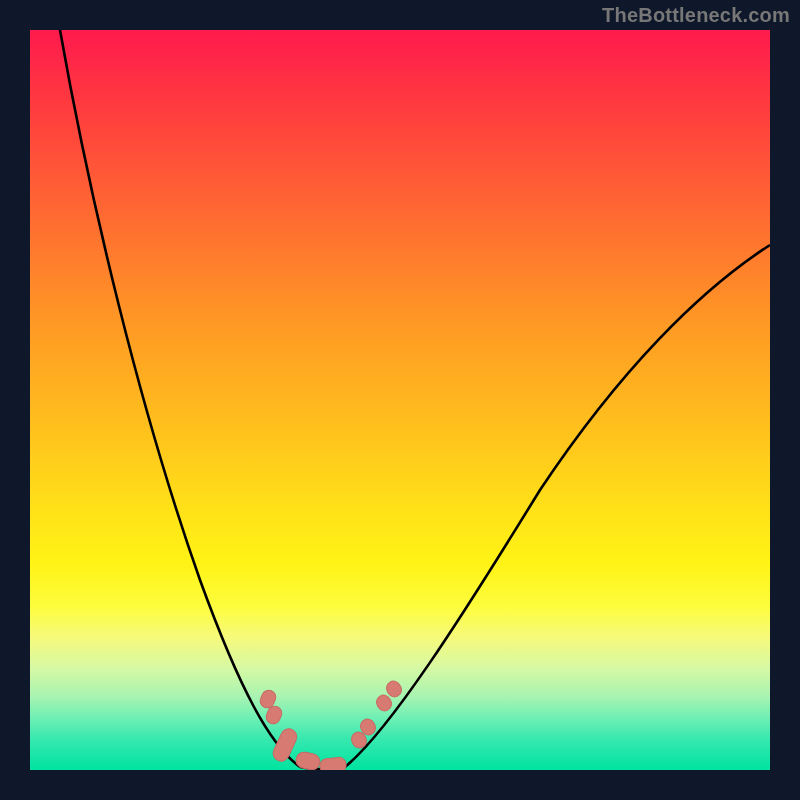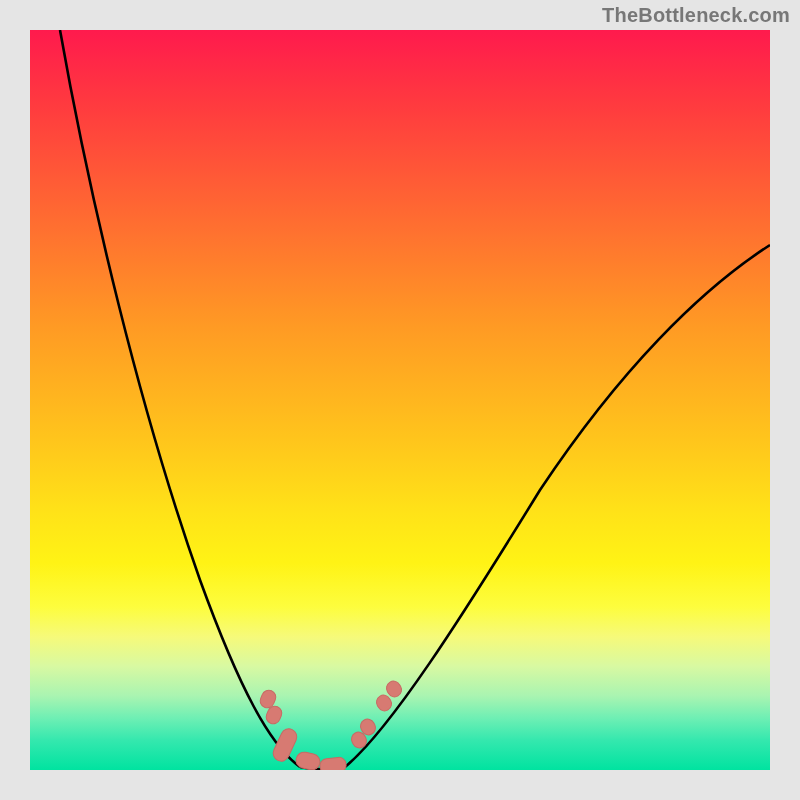--- a/index.html
+++ b/index.html
@@ -10,21 +10,21 @@
     background: #000;
     overflow: hidden;
     font-family: Arial, Helvetica, sans-serif;
   }
   .frame {
     position: absolute;
     top: 0;
     left: 0;
     width: 800px;
     height: 800px;
-    background: #e5e5e5;
+    background: #0f172a;
   }
   .plot-area {
     position: absolute;
     top: 30px;
     left: 30px;
     width: 740px;
     height: 740px;
     overflow: hidden;
   }
   .gradient {

